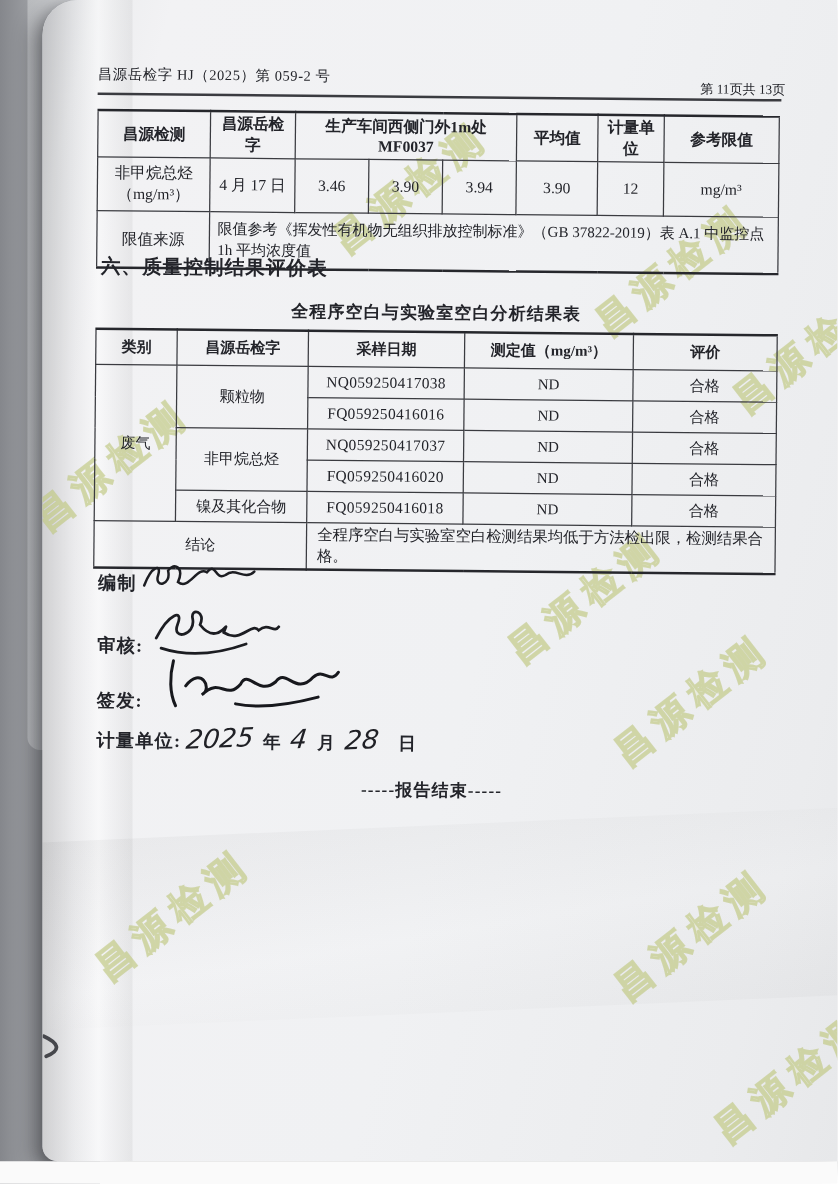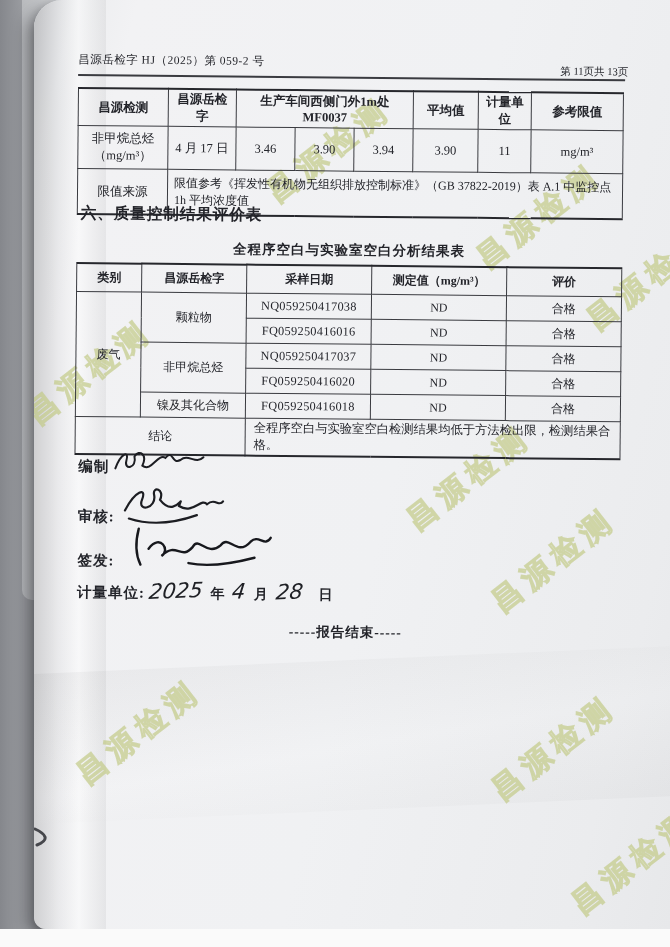--- a/index.html
+++ b/index.html
@@ -139,21 +139,21 @@
         <tr class="data">
           <td>
             <div>非甲烷总烃</div>
             <div>（mg/m³）</div>
           </td>
           <td>4 月 17 日</td>
           <td>3.46</td>
           <td>3.90</td>
           <td>3.94</td>
           <td>3.90</td>
-          <td>11</td>
+          <td>12</td>
           <td>mg/m³</td>
         </tr>
         <tr class="src">
           <td>限值来源</td>
           <td colspan="7" class="txt">限值参考《挥发性有机物无组织排放控制标准》（GB 37822-2019）表 A.1 中监控点 1h 平均浓度值</td>
         </tr>
       </tbody>
         </table>
 
       <div class="section-title">六、质量控制结果评价表</div>

